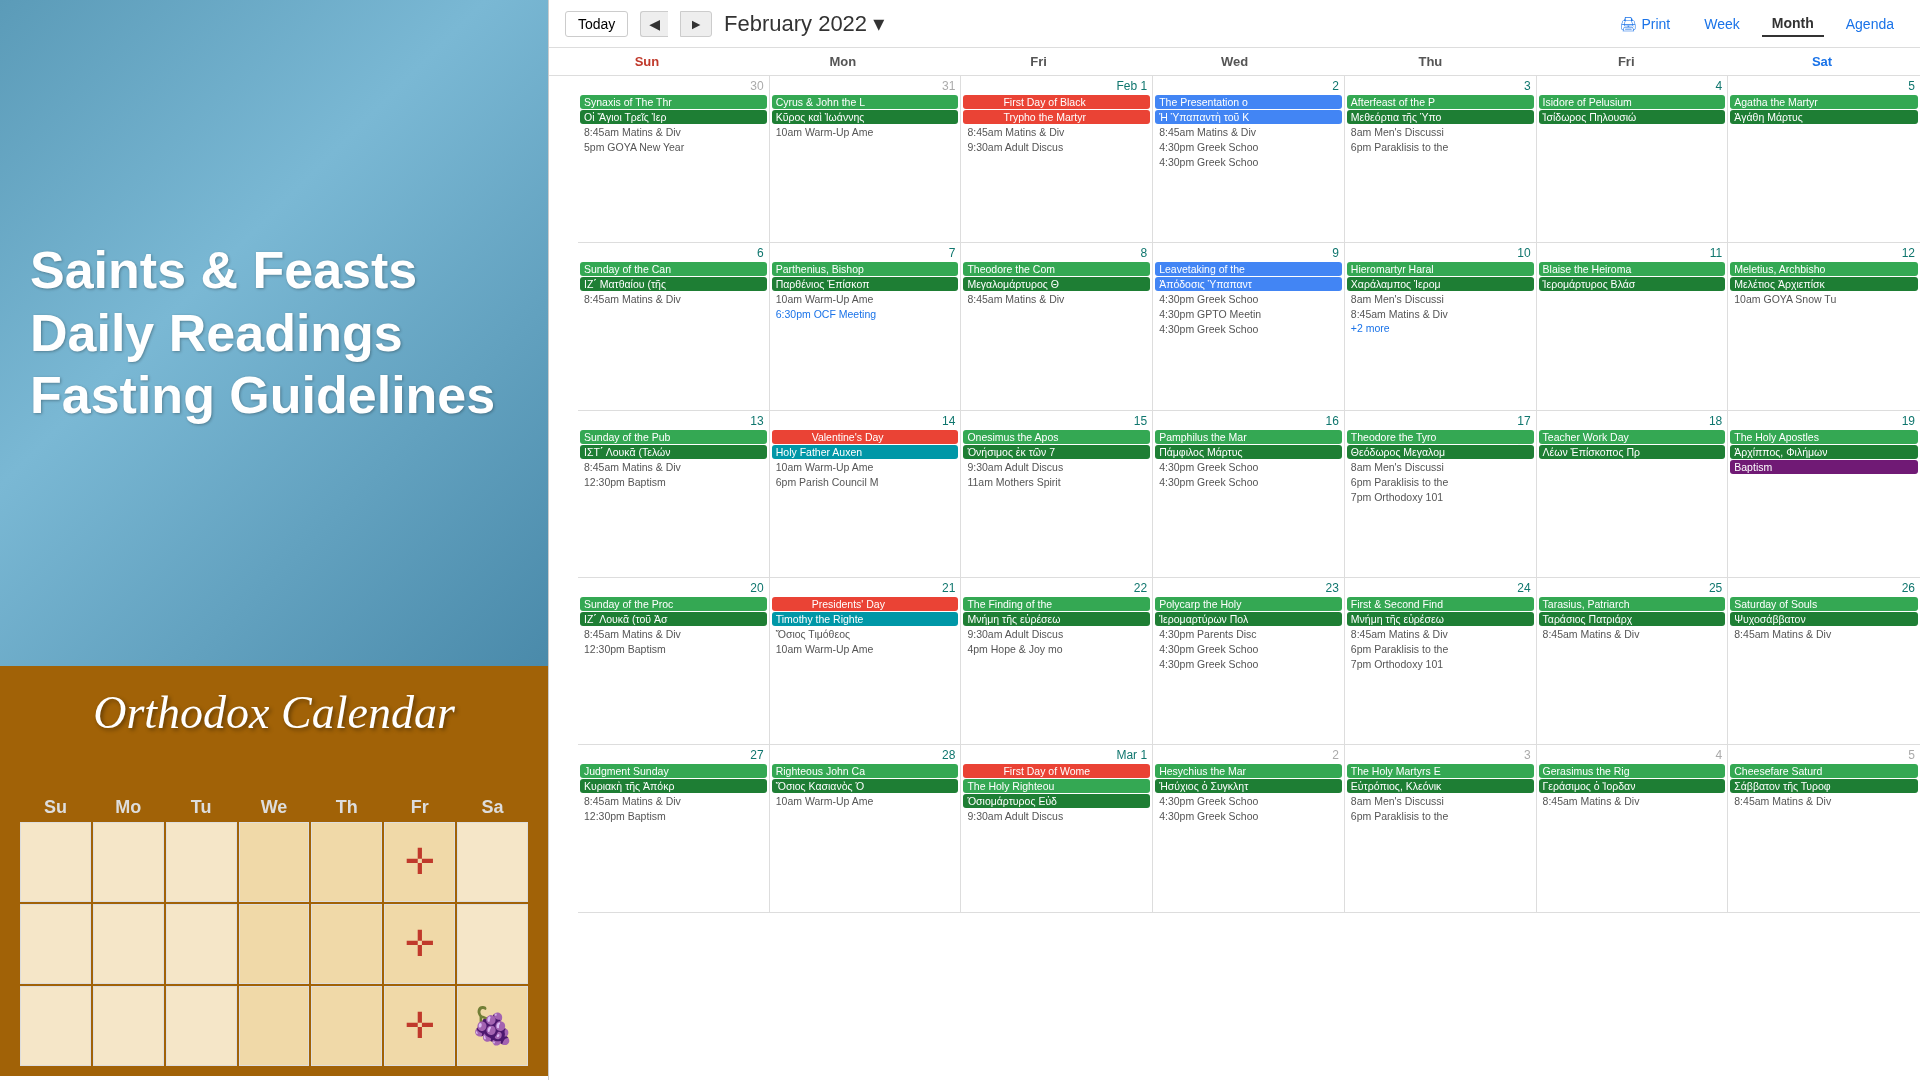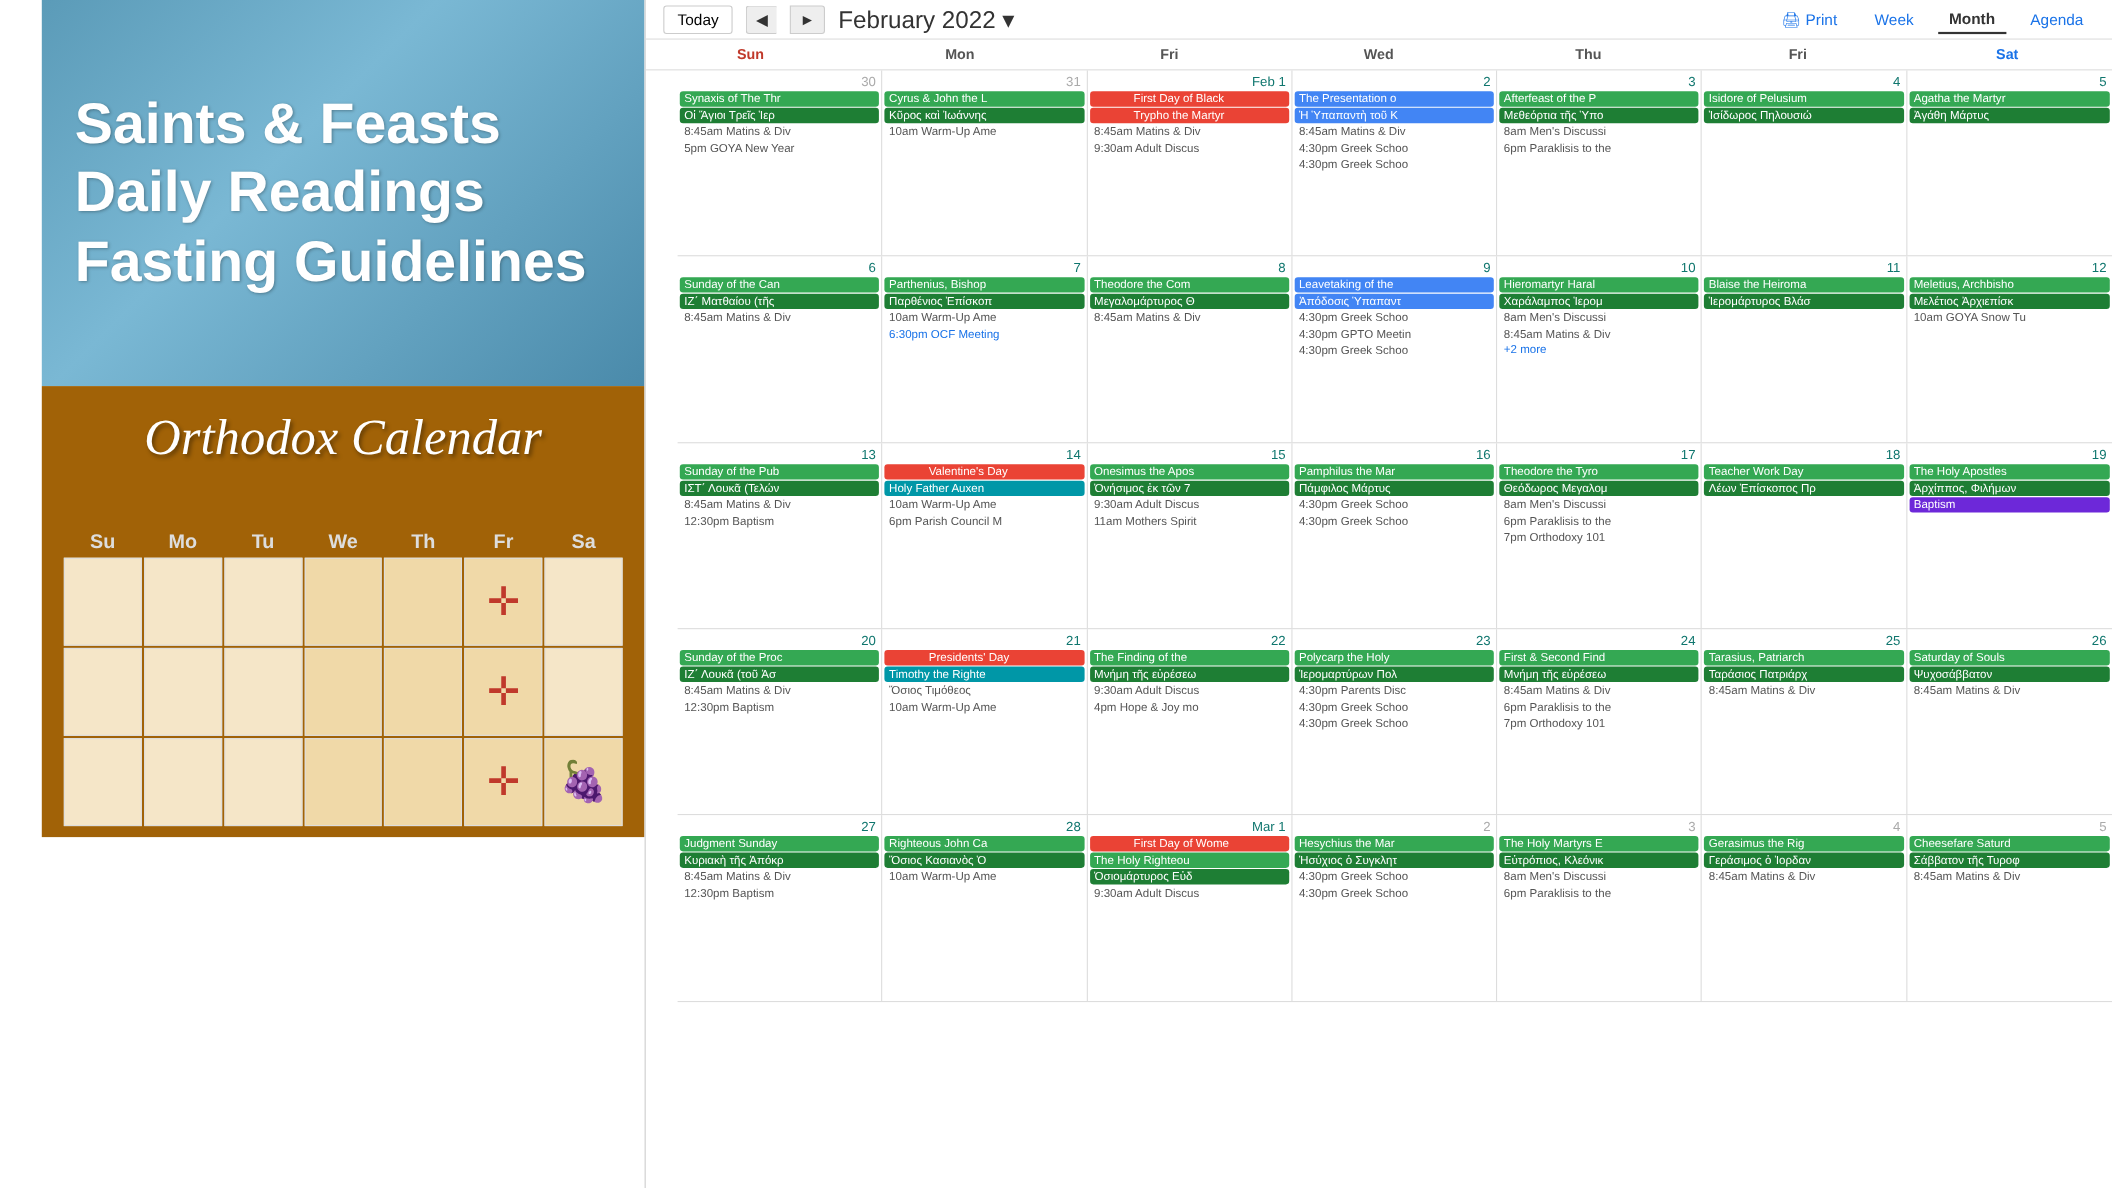--- a/index.html
+++ b/index.html
@@ -1,25 +1,24 @@
 <!DOCTYPE html>
 <html><head>
   <meta charset="utf-8">
   <style>
     * { box-sizing: border-box; margin: 0; padding: 0; }
     body { font-family: Arial, sans-serif; width: 1920px; height: 1080px; overflow: hidden; display: flex; }
 
     
     .left-panel {
       width: 548px;
-      height: 761px;
+      height: 1076px;
       display: flex;
       flex-direction: column;
       flex-shrink: 0;
-      margin-left: 38px;
     }
     .left-top {
       background: linear-gradient(135deg, #5b9bb8 0%, #7ab8d4 40%, #4a8aaa 100%);
       flex: 1;
       display: flex;
       flex-direction: column;
       justify-content: center;
       padding: 40px 30px;
     }
     .left-top h1 {
@@ -94,21 +93,21 @@
       border-left: 1px solid #ccc;
     }
 
     
     .cal-header {
       display: flex;
       align-items: center;
       padding: 8px 16px;
       border-bottom: 1px solid #ddd;
       gap: 12px;
-      height: 36px;
+      height: 48px;
     }
     .today-btn {
       border: 1px solid #ccc;
       background: white;
       padding: 4px 12px;
       font-size: 14px;
       cursor: pointer;
       border-radius: 3px;
     }
     .nav-btn {
@@ -201,21 +200,21 @@
       font-size: 10.5px;
       white-space: nowrap;
       overflow: hidden;
       text-overflow: ellipsis;
       cursor: pointer;
     }
     .event-pill.green { background: #34a853; color: white; }
     .event-pill.dark-green { background: #1e7e34; color: white; }
     .event-pill.red { background: #ea4335; color: white; padding-left: 40px; }
     .event-pill.blue { background: #4285f4; color: white; }
-    .event-pill.orange { background: #6d28d9; color: white; }
+    .event-pill.orange { background: #701a75; color: white; }
     .event-pill.teal { background: #0097a7; color: white; }
     .event-pill.gray-text { color: #555; font-size: 10.5px; }
     .event-pill.blue-text { color: #1a73e8; font-size: 10.5px; }
     .more-link { color: #1a73e8; font-size: 10.5px; cursor: pointer; padding: 1px 4px; }
     .date-row { display: flex; justify-content: flex-end; }
   </style>
 </head>
 <body>
 
 <div class="left-panel">

